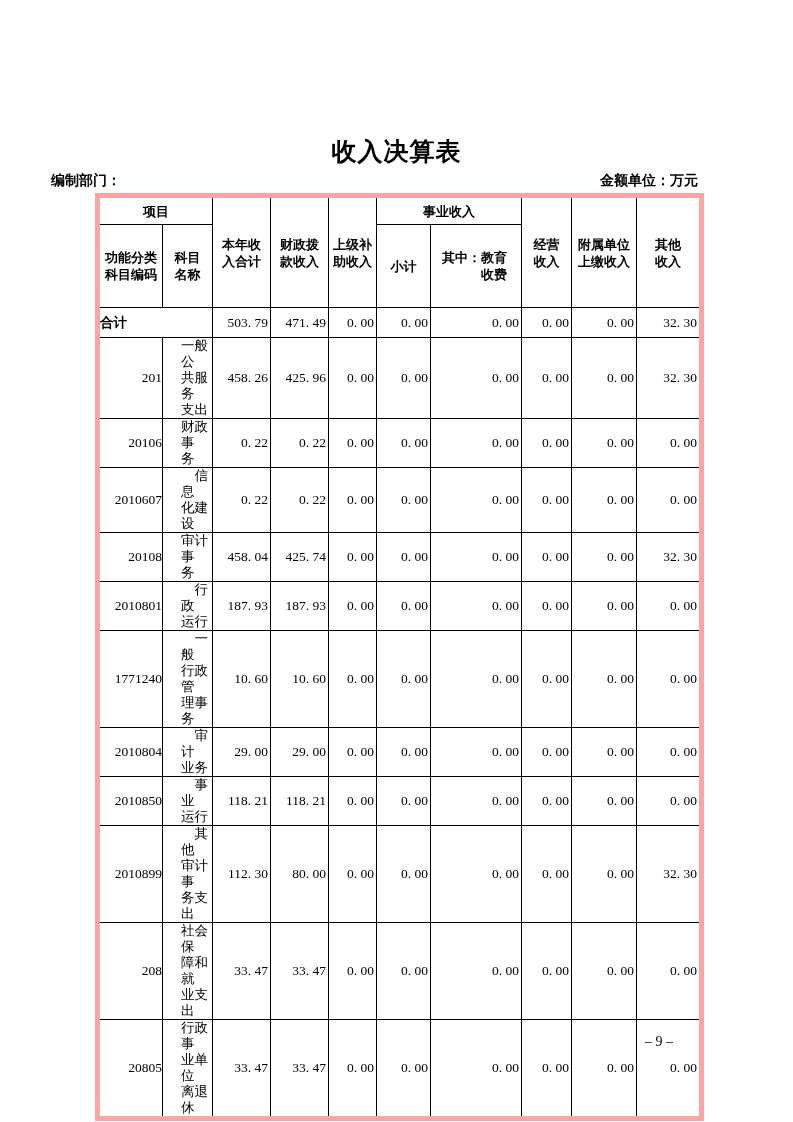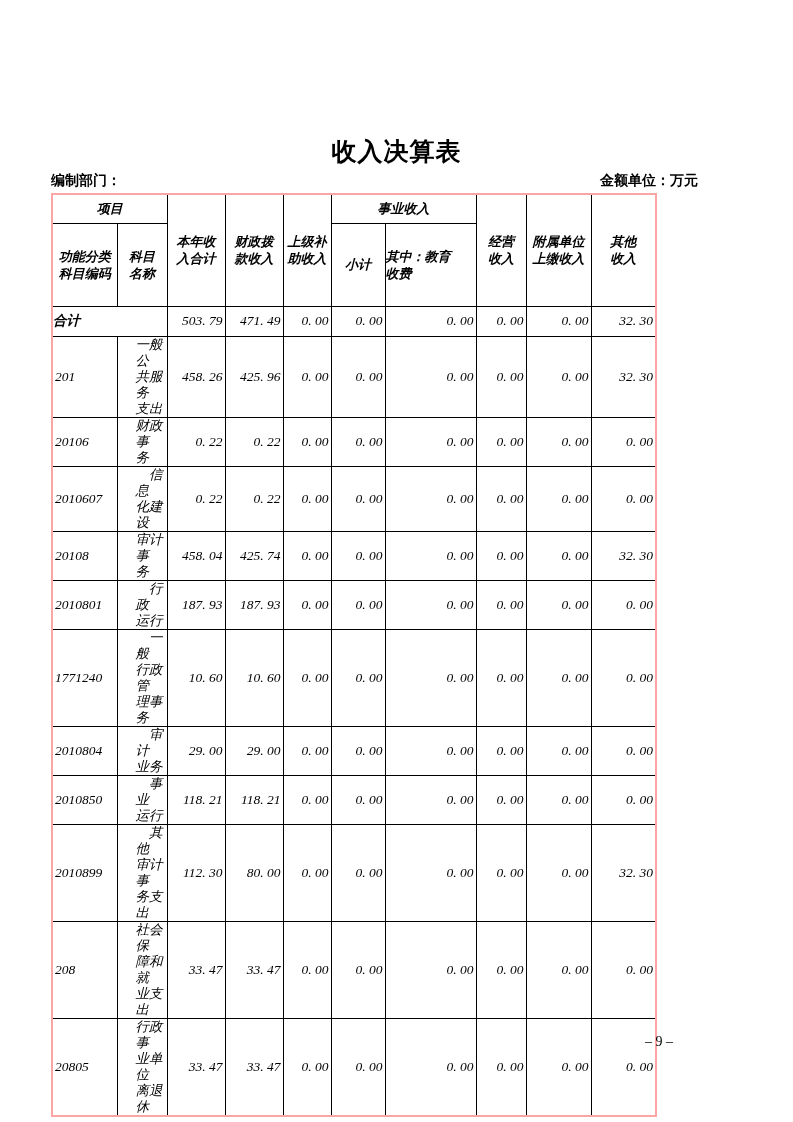--- a/index.html
+++ b/index.html
@@ -33,49 +33,48 @@
   }
   .meta-line {
     display:flex;
     justify-content:space-between;
     margin:7px 95px 0 51px;
     font-size:14px;
     font-weight:bold;
     line-height:15px;
   }
   table.income-table {
-    margin:5px 0 0 51px;
+    margin:5px 0 0 95px;
     border-collapse:collapse;
     table-layout:fixed;
     width:604px;
-    border:2px solid #fca5a5;
-    font-style:italic;
+    border:5px solid #fca5a5;
   }
   .income-table th, .income-table td {
     border:1px solid #000;
     vertical-align:middle;
     overflow:hidden;
   }
   .income-table thead th {
     font-weight:bold;
     font-size:13px;
     line-height:17px;
     text-align:center;
     white-space:pre-line;
   }
   .income-table thead th.edu {
-    text-align:left;
+    text-align:right;
     padding-right:14px;
   }
   .income-table td {
     font-size:13.5px;
     line-height:16px;
   }
   .income-table td.code {
-    text-align:left;
+    text-align:right;
     padding-left:2px;
   }
   .income-table td.name {
     text-align:left;
     padding-left:18px;
     white-space:pre-line;
   }
   .income-table td.num {
     text-align:right;
     padding-right:2px;

